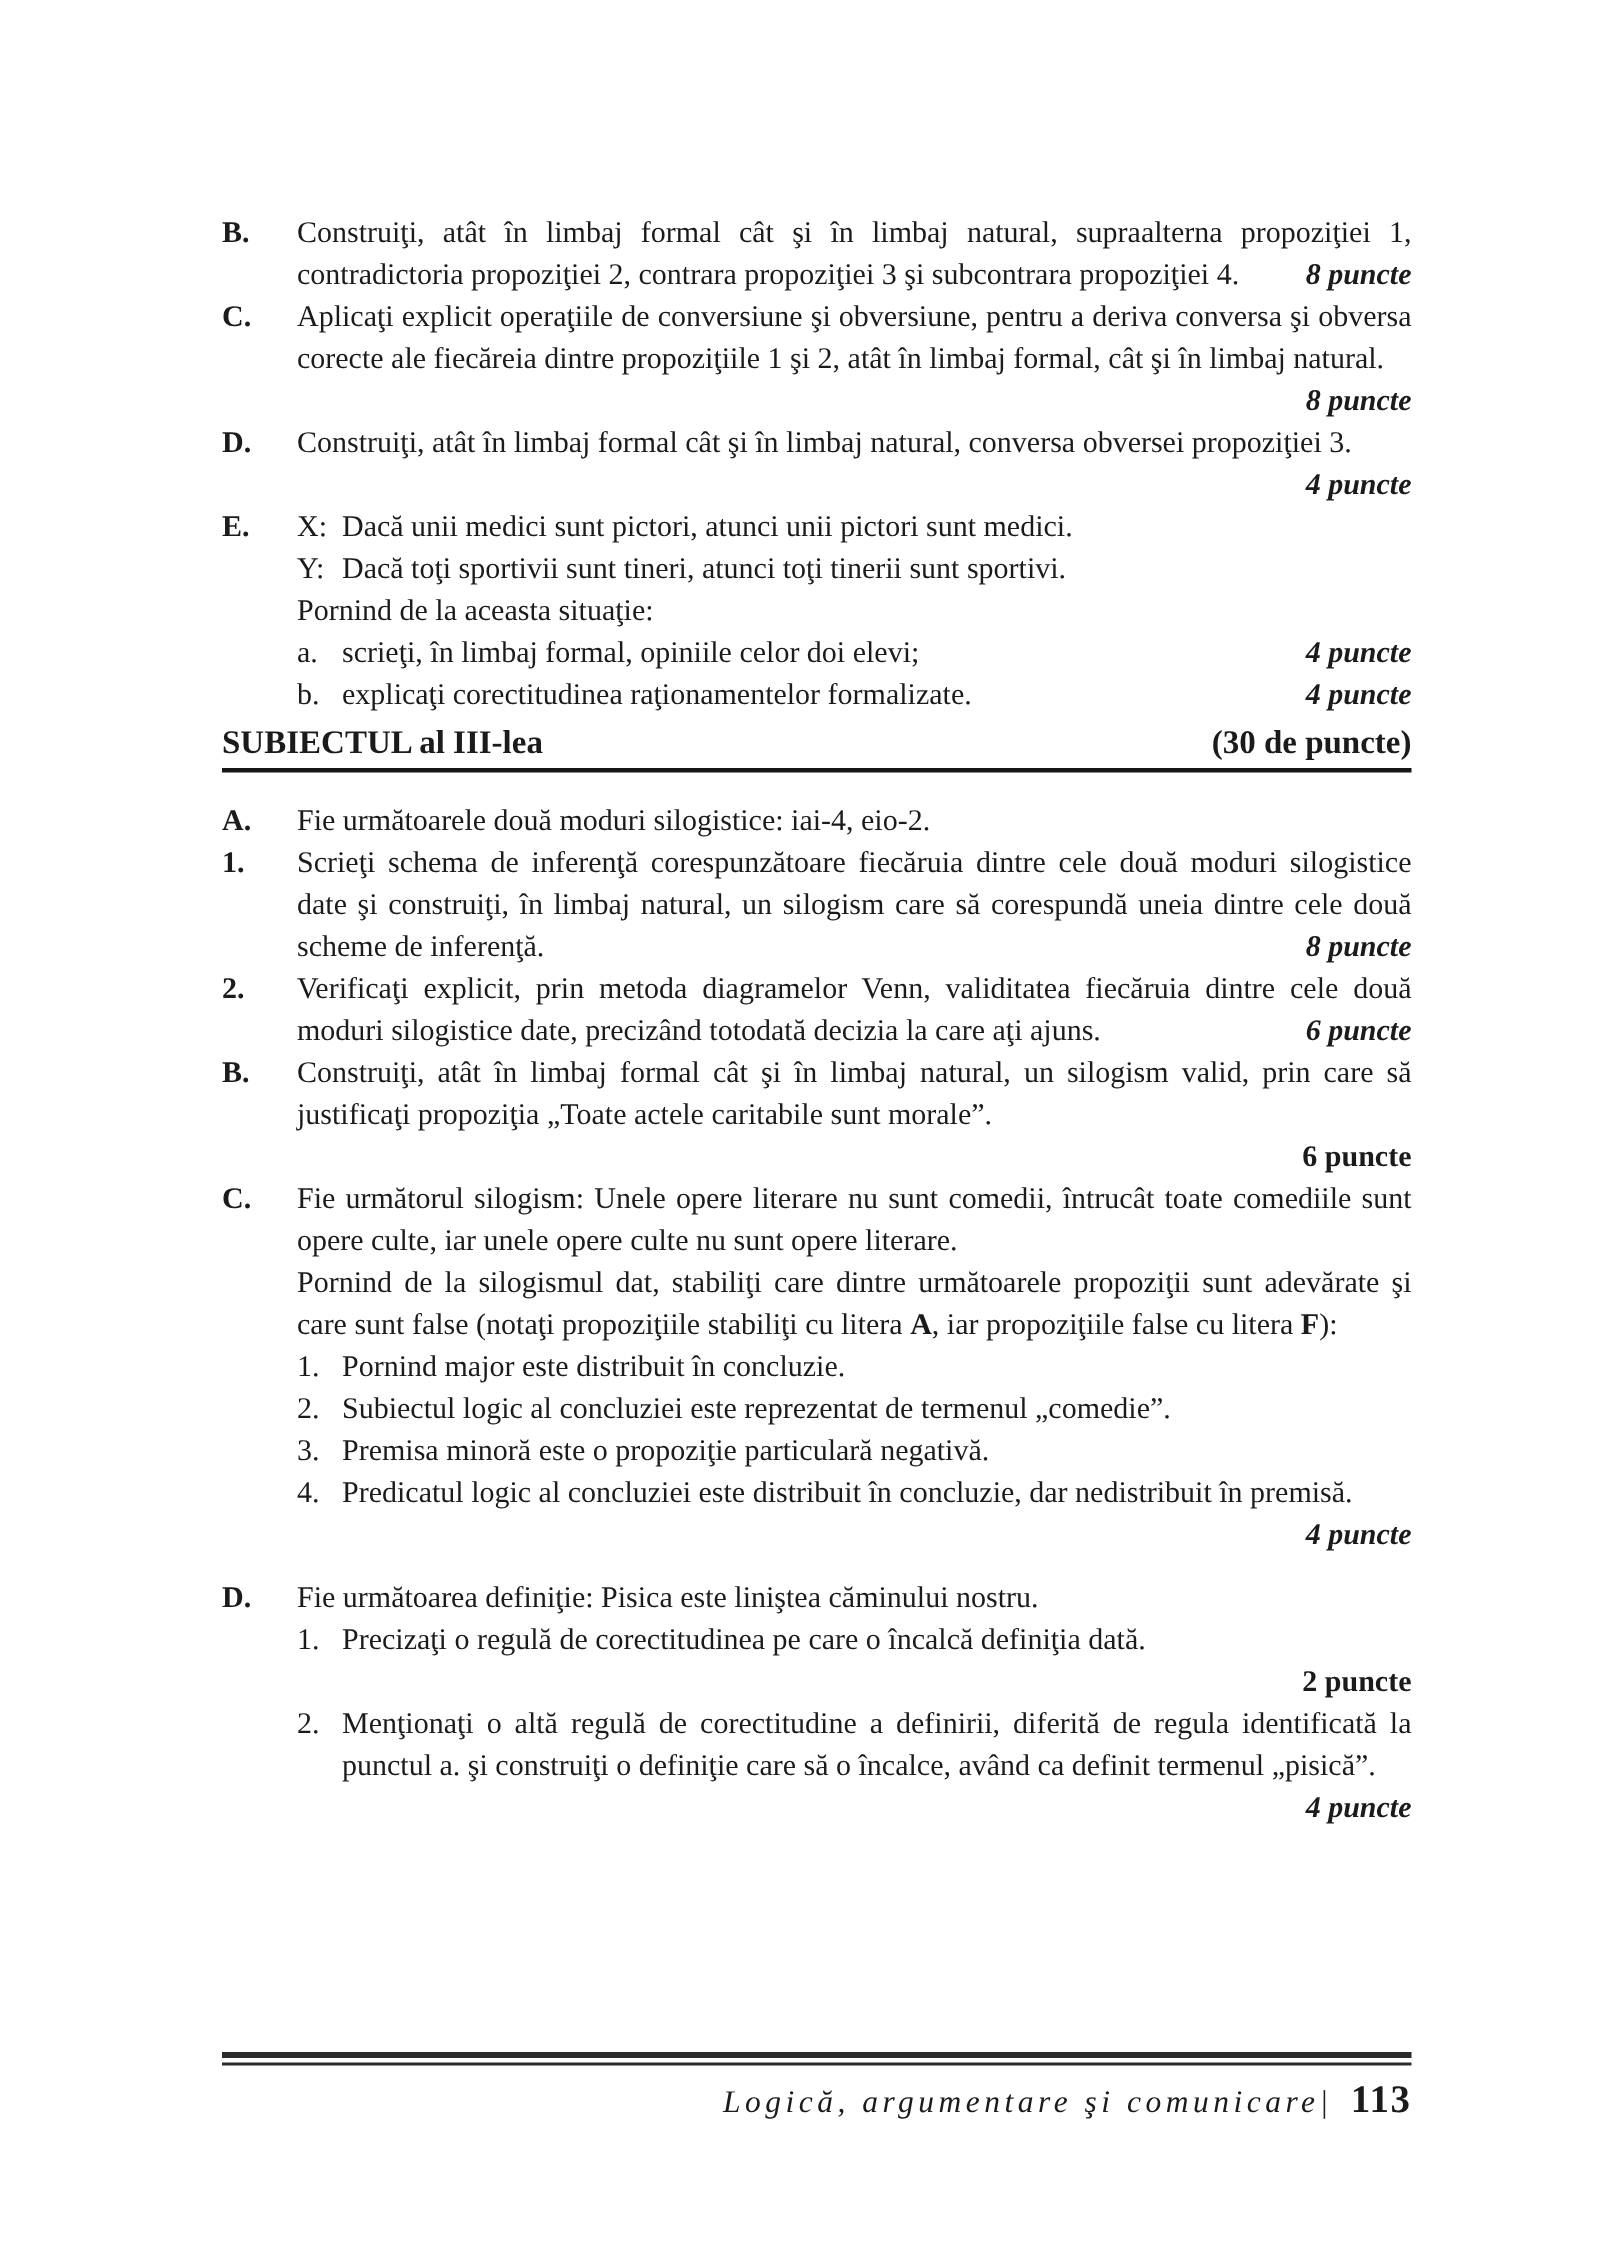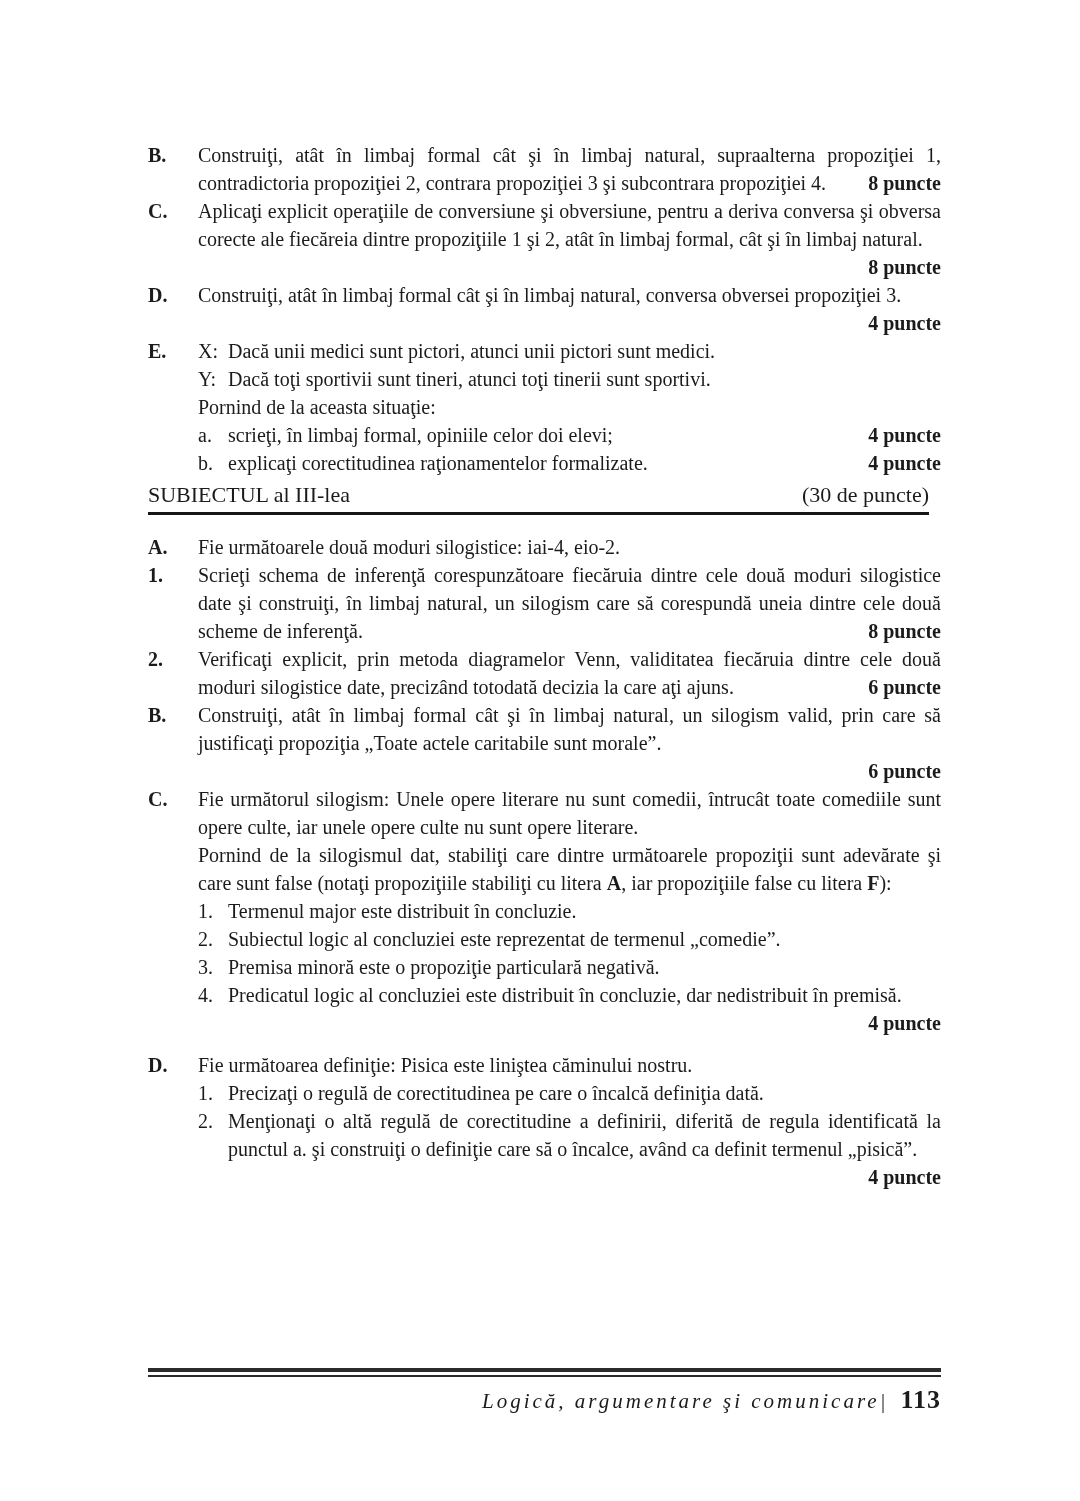--- a/index.html
+++ b/index.html
@@ -28,37 +28,38 @@
   .par::after{content:"";display:block;clear:both;}
   .hang{padding-left:30px;text-indent:-30px;}
   .prefix{display:inline-block;width:30px;text-indent:0;}
   .it{}
   .bd{font-weight:bold;}
   .points{
     float:right;
     font-weight:bold;
     padding-left:12px;
     text-indent:0;
+    font-style:italic;
   }
   .points-line{
     display:block;
     text-align:right;
     font-weight:bold;
     text-indent:0;
   }
   .heading{
     display:flex;
     justify-content:space-between;
     align-items:baseline;
-    font-weight:normal;
+    font-weight:bold;
     font-size:22px;
     line-height:26px;
     border-bottom:3px solid #161616;
     padding-bottom:4px;
-    margin:5px 12px 18px 0;
+    margin:5px 0 18px 0;
   }
   .footer{
     position:absolute;
     left:148px;top:1368px;
     width:793px;
   }
   .footer-rule{
     height:3px;
     border-top:4px solid #2b2b2b;
     border-bottom:2px solid #2b2b2b;
@@ -141,31 +142,31 @@
         <span class="ilabel">B.</span>
         <div class="ibody">
           <div class="par"><span class="seg">Construiţi, atât în limbaj formal cât şi în limbaj natural, un silogism valid, prin care să justificaţi propoziţia „</span><span class="seg it">Toate actele caritabile sunt morale</span><span class="seg">”.</span><span class="points-line">6 puncte</span></div>
         </div>
       </div>
       <div class="item">
         <span class="ilabel">C.</span>
         <div class="ibody">
           <div class="par"><span class="seg">Fie următorul silogism: </span><span class="seg it">Unele opere literare nu sunt comedii, întrucât toate comediile sunt opere culte, iar unele opere culte nu sunt opere literare.</span></div>
           <div class="par"><span class="seg">Pornind de la silogismul dat, stabiliţi care dintre următoarele propoziţii sunt adevărate şi care sunt false (notaţi propoziţiile stabiliţi cu litera </span><span class="seg bd">A</span><span class="seg">, iar propoziţiile false cu litera </span><span class="seg bd">F</span><span class="seg">):</span></div>
-          <div class="par hang"><span class="prefix">1.</span><span class="seg">Termenul major este distribuit în concluzie.</span></div>
+          <div class="par hang"><span class="prefix">1.</span><span class="seg">Pornind major este distribuit în concluzie.</span></div>
           <div class="par hang"><span class="prefix">2.</span><span class="seg">Subiectul logic al concluziei este reprezentat de termenul „comedie”.</span></div>
           <div class="par hang"><span class="prefix">3.</span><span class="seg">Premisa minoră este o propoziţie particulară negativă.</span></div>
           <div class="par hang"><span class="prefix">4.</span><span class="seg">Predicatul logic al concluziei este distribuit în concluzie, dar nedistribuit în premisă.</span><span class="points">4 puncte</span></div>
         </div>
       </div>
       <div class="item gap-before">
         <span class="ilabel">D.</span>
         <div class="ibody">
           <div class="par"><span class="seg">Fie următoarea definiţie: </span><span class="seg it">Pisica este liniştea căminului nostru</span><span class="seg">.</span></div>
-          <div class="par hang"><span class="prefix">1.</span><span class="seg">Precizaţi o regulă de corectitudinea pe care o încalcă definiţia dată.</span></div>
+          <div class="par hang"><span class="prefix">1.</span><span class="seg">Precizaţi o regulă de corectitudinea pe care o încalcă definiţia dată.</span><span class="points-line">2 puncte</span></div>
           <div class="par hang"><span class="prefix">2.</span><span class="seg">Menţionaţi o altă regulă de corectitudine a definirii, diferită de regula identificată la punctul a. şi construiţi o definiţie care să o încalce, având ca definit termenul „</span><span class="seg it">pisică</span><span class="seg">”.</span><span class="points">4 puncte</span></div>
         </div>
       </div>
     </div>
   <div class="footer">
     <div class="footer-rule"></div>
     <div class="footer-text">
       <span class="footer-title">Logică, argumentare şi comunicare|</span><span class="footer-page">113</span>
     </div>
   </div>

